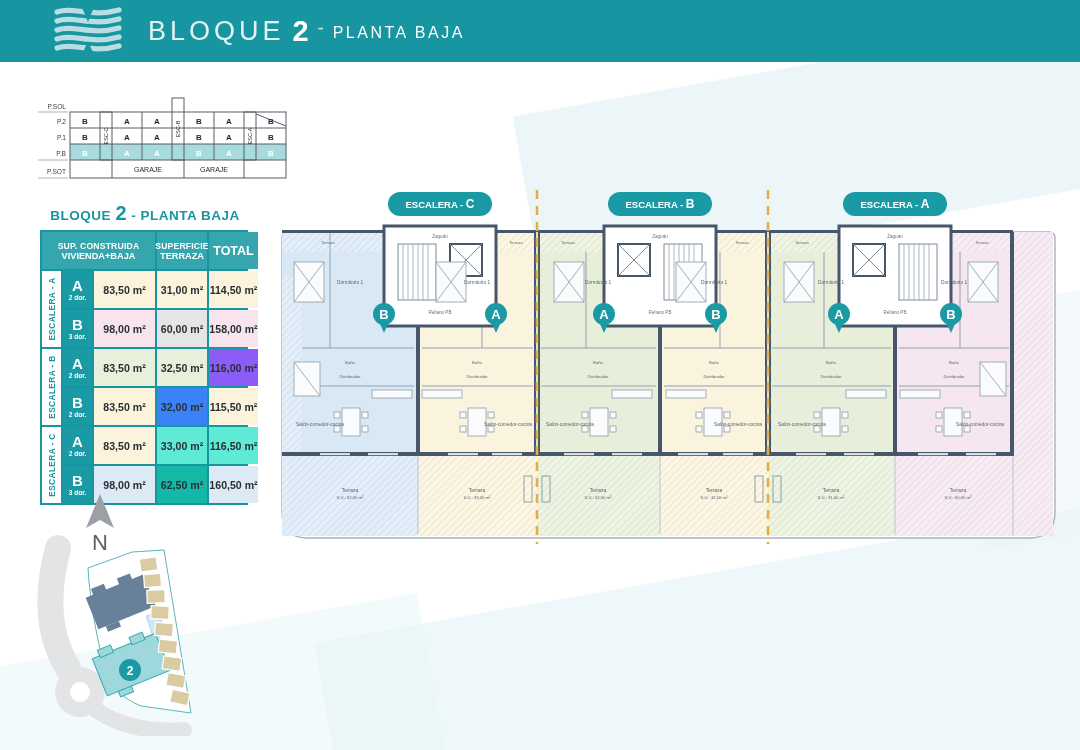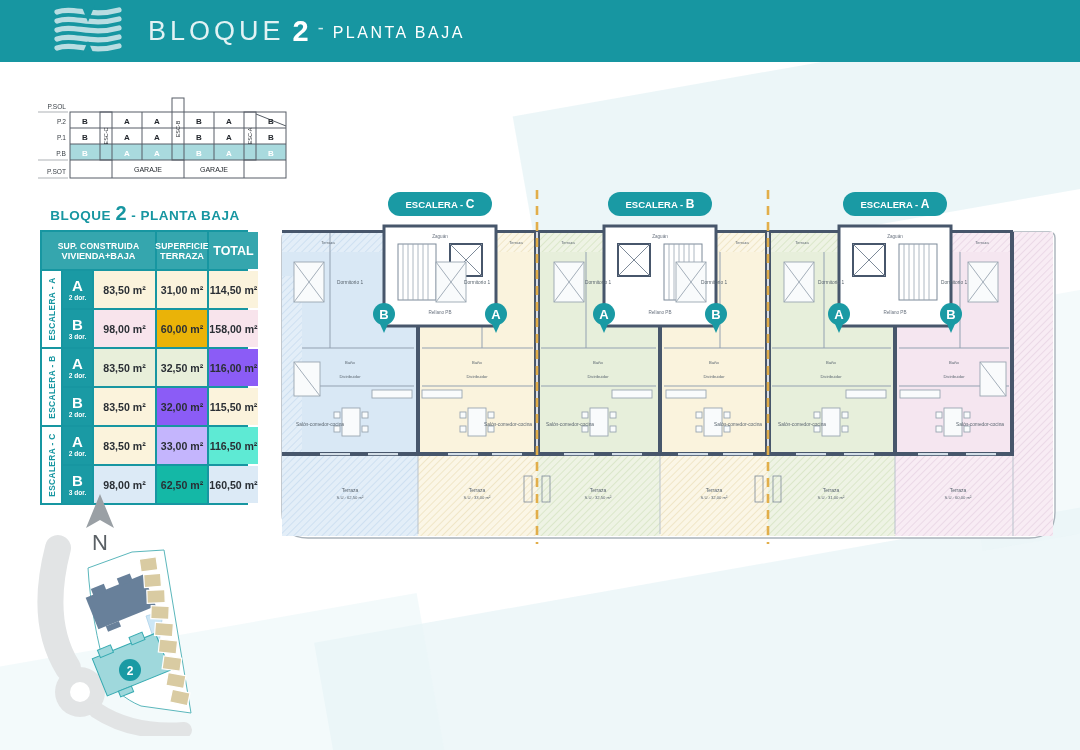--- a/index.html
+++ b/index.html
@@ -180,21 +180,21 @@
         <span>114,50 m²</span>
       </div>
 
     <div class="cell badge-cell">
       <span class="bl">B</span>
       <span class="bd">3 dor.</span>
     </div>
     <div class="cell val" style="background:#f8e4ec">
         <span>98,00 m²</span>
       </div>
-    <div class="cell val" style="background:#eab308">
+    <div class="cell val" style="background:#e5e5e5">
         <span>60,00 m²</span>
       </div>
     <div class="cell val" style="background:#f8e4ec">
         <span>158,00 m²</span>
       </div>
 
     <div class="cell esc-cell">
         <span>ESCALERA - B</span>
       </div>
     <div class="cell badge-cell">
@@ -211,38 +211,38 @@
         <span>116,00 m²</span>
       </div>
 
     <div class="cell badge-cell">
       <span class="bl">B</span>
       <span class="bd">2 dor.</span>
     </div>
     <div class="cell val" style="background:#fbf3dc">
         <span>83,50 m²</span>
       </div>
-    <div class="cell val" style="background:#8b5cf6">
+    <div class="cell val" style="background:#3b82f6">
         <span>32,00 m²</span>
       </div>
     <div class="cell val" style="background:#fbf3dc">
         <span>115,50 m²</span>
       </div>
 
     <div class="cell esc-cell">
         <span>ESCALERA - C</span>
       </div>
     <div class="cell badge-cell">
       <span class="bl">A</span>
       <span class="bd">2 dor.</span>
     </div>
     <div class="cell val" style="background:#fbf3dc">
         <span>83,50 m²</span>
       </div>
-    <div class="cell val" style="background:#c4b5fd">
+    <div class="cell val" style="background:#5eead4">
         <span>33,00 m²</span>
       </div>
     <div class="cell val" style="background:#5eead4">
         <span>116,50 m²</span>
       </div>
 
     <div class="cell badge-cell">
       <span class="bl">B</span>
       <span class="bd">3 dor.</span>
     </div>

